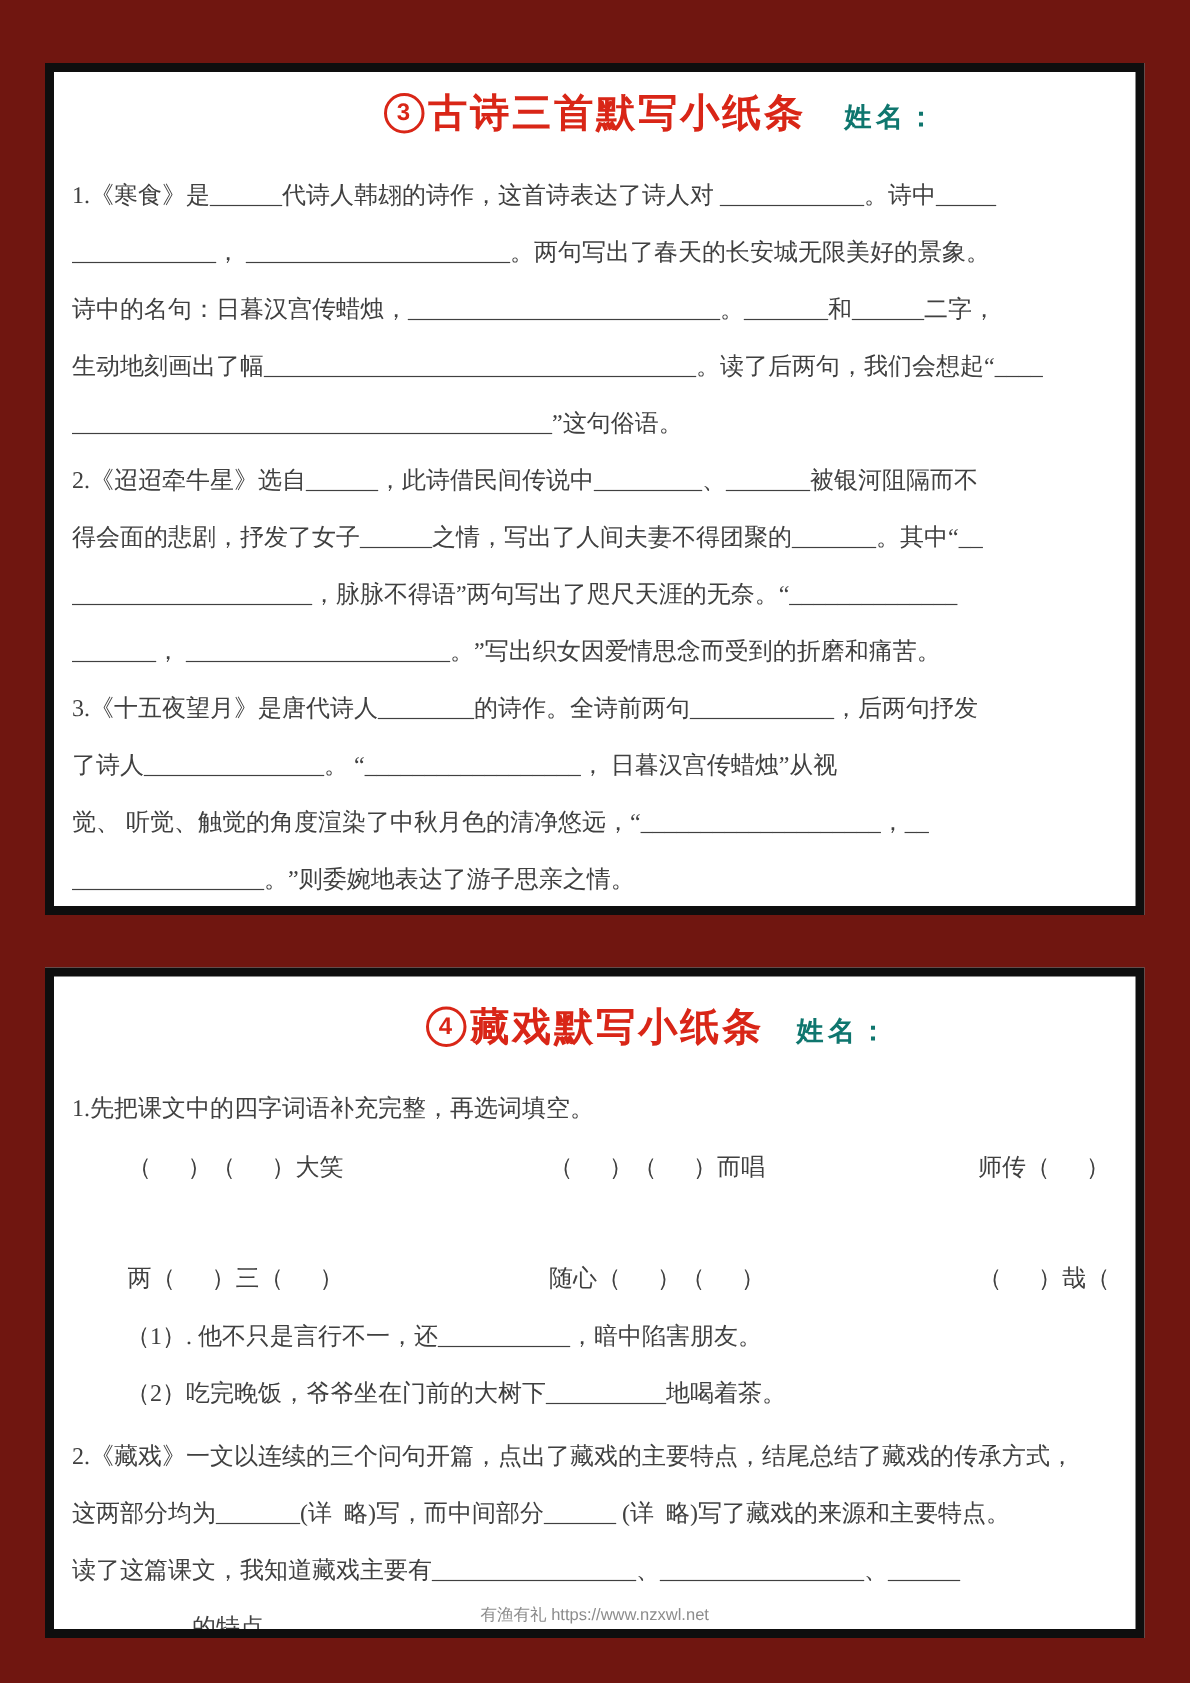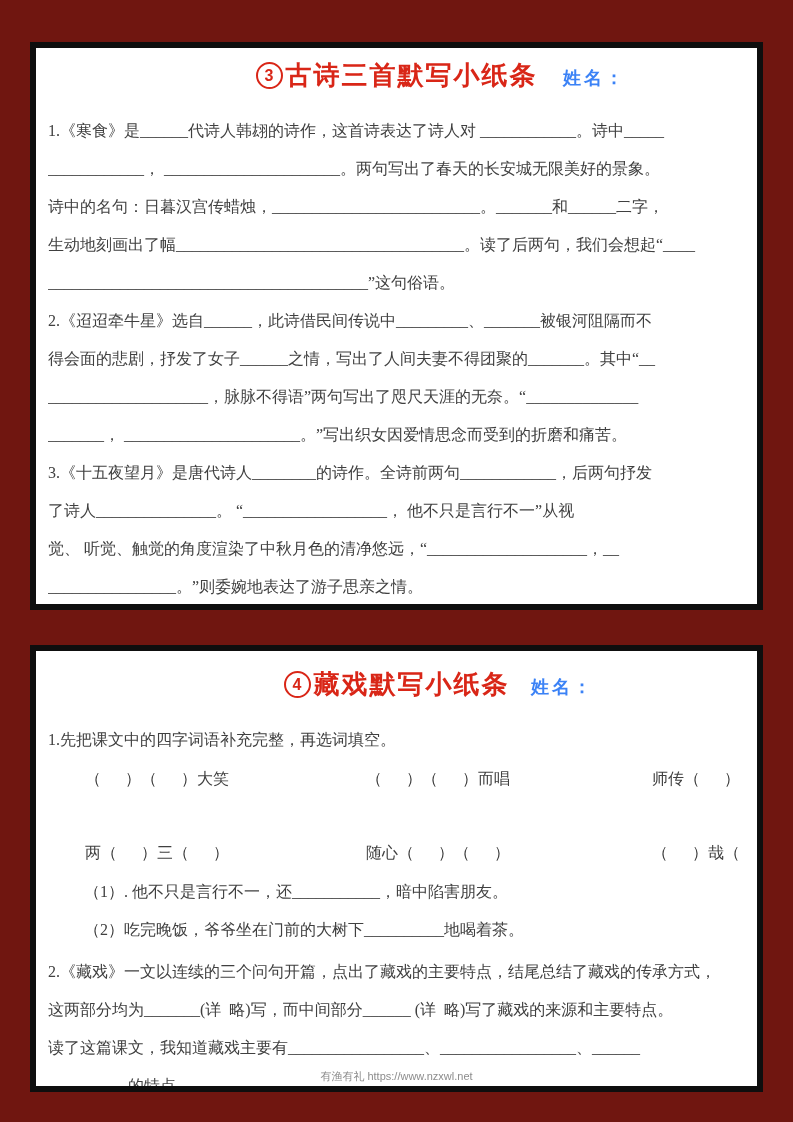--- a/index.html
+++ b/index.html
@@ -29,21 +29,21 @@
     display: inline-flex; align-items: center; gap: 3px; vertical-align: middle;
   }
   .badge {
     display: inline-flex; align-items: center; justify-content: center;
     width: 23px; height: 23px; border: 2.5px solid #d92617; border-radius: 50%;
     font-size: 16px; letter-spacing: 0; flex: 0 0 auto;
   }
   .name-label {
     position: absolute; top: 8px;
     font-family: "Liberation Sans", "DejaVu Sans", sans-serif;
-    font-weight: bold; font-size: 18px; color: #3b82f6; letter-spacing: 3px;
+    font-weight: bold; font-size: 18px; color: #0f766e; letter-spacing: 3px;
     white-space: pre;
   }
   #card1 .name-label { left: 527px; }
   #card2 .name-label { left: 495px; }
 
   .lines { padding: 0 12px; margin-top: 12px; }
   .line {
     font-size: 16px; color: #404040;
     height: 38px; line-height: 38px;
     white-space: pre; overflow: hidden;
@@ -81,21 +81,21 @@
       <div class="line">1.《寒食》是______代诗人韩翃的诗作，这首诗表达了诗人对 ____________。诗中_____</div>
       <div class="line">____________， ______________________。两句写出了春天的长安城无限美好的景象。</div>
       <div class="line">诗中的名句：日暮汉宫传蜡烛，__________________________。_______和______二字，</div>
       <div class="line">生动地刻画出了幅____________________________________。读了后两句，我们会想起“____</div>
       <div class="line">________________________________________”这句俗语。</div>
       <div class="line">2.《迢迢牵牛星》选自______，此诗借民间传说中_________、_______被银河阻隔而不</div>
       <div class="line">得会面的悲剧，抒发了女子______之情，写出了人间夫妻不得团聚的_______。其中“__</div>
       <div class="line">____________________，脉脉不得语”两句写出了咫尺天涯的无奈。“______________</div>
       <div class="line">_______， ______________________。”写出织女因爱情思念而受到的折磨和痛苦。</div>
       <div class="line">3.《十五夜望月》是唐代诗人________的诗作。全诗前两句____________，后两句抒发</div>
-      <div class="line">了诗人_______________。 “__________________， 他不只是言行不一”从视</div>
+      <div class="line">了诗人_______________。 “__________________， 日暮汉宫传蜡烛”从视</div>
       <div class="line">觉、 听觉、触觉的角度渲染了中秋月色的清净悠远，“____________________，__</div>
       <div class="line">________________。”则委婉地表达了游子思亲之情。</div>
     </div>
   </div>
 
   <div class="card" id="card2">
     <div class="card-header">
       <span class="card-title">
           <span class="badge">4</span>
           <span>藏戏默写小纸条</span>

